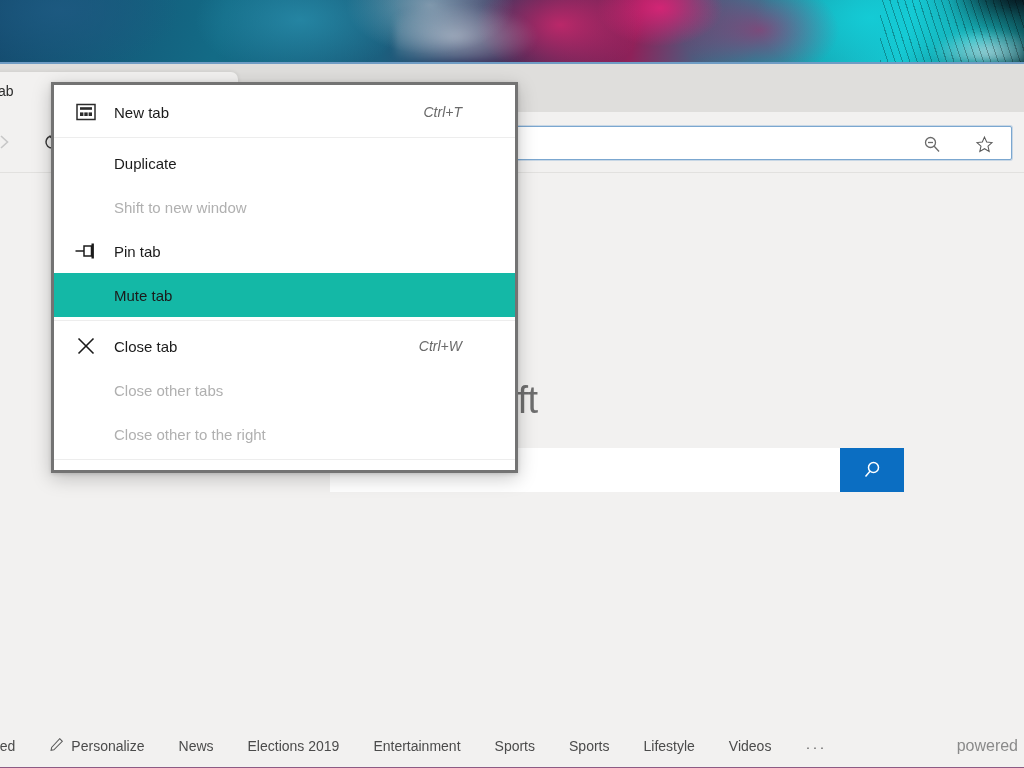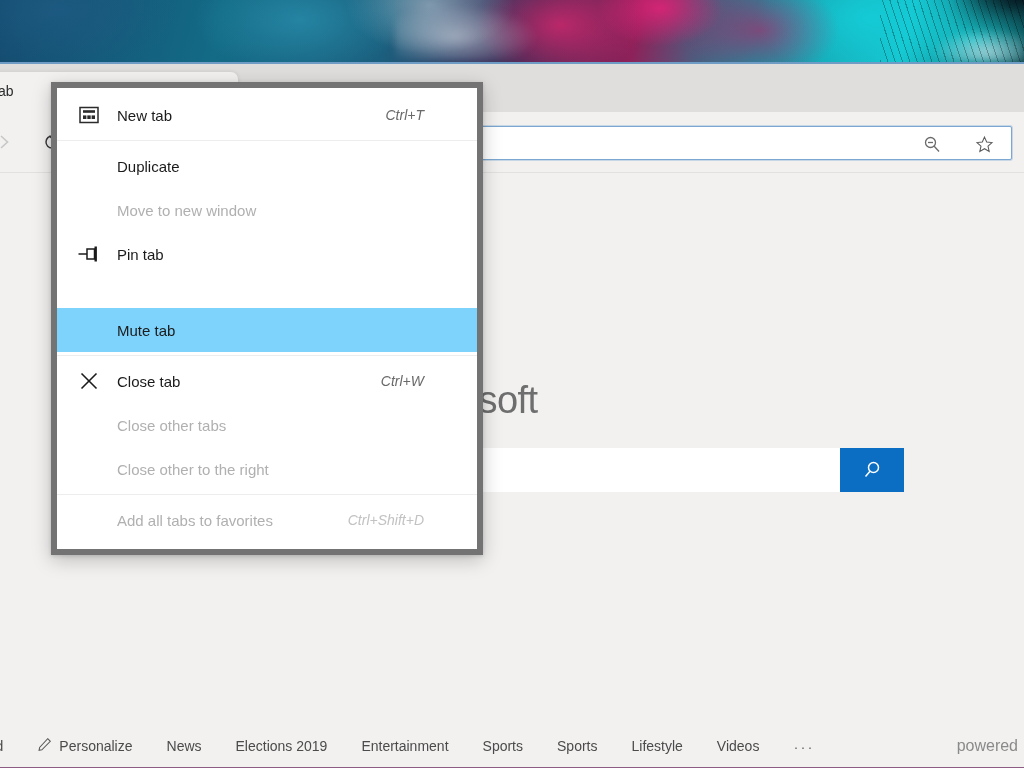--- a/index.html
+++ b/index.html
@@ -179,20 +179,21 @@
   }
 
   
   #bottom-nav {
     position: absolute;
     left: 0; bottom: 3px;
     width: 1024px; height: 42px;
     display: flex; align-items: center;
     font-size: 14px;
     color: #4b4b4b;
+    padding-left: 12px;
   }
   #bottom-nav .navlink {
     white-space: nowrap;
     margin-right: 34px;
     color: #4b4b4b;
     text-decoration: none;
     display: flex; align-items: center; gap: 7px;
   }
   #bottom-nav .navlink:first-child { margin-left: -20px; }
   #bottom-nav .dots { letter-spacing: 2px; color: #6a6a6a; font-size: 15px; }
@@ -204,35 +205,35 @@
     position: absolute;
     left: 0; bottom: 0;
     width: 1024px; height: 3px;
     background: #8d5b84;
   }
 
   
   #context-menu {
     position: absolute;
     left: 51px; top: 82px;
-    width: 432px;
+    width: 467px;
     background: #ffffff;
-    border: 6px solid #737373;
+    border: 3px solid #737373;
     box-shadow: 0 5px 18px rgba(0,0,0,.22), 0 1px 4px rgba(0,0,0,.14);
     z-index: 50;
     padding: 5px 0 7px 0;
   }
   .menu-item {
     position: relative;
     height: 44px;
     display: flex;
     align-items: center;
     cursor: default;
   }
-  .menu-item.highlighted { background: #7dd3fc; margin-top: 32px; }
+  .menu-item.highlighted { background: #14b8a6; }
   .mi-icon {
     position: absolute;
     left: 19px; top: 50%;
     transform: translateY(-50%);
     width: 26px; height: 26px;
     display: flex; align-items: center; justify-content: center;
   }
   .mi-label {
     margin-left: 60px;
     font-size: 15px;
@@ -381,21 +382,21 @@
           </svg>
         </span>
         <span class="mi-label">New tab</span>
         <span class="mi-shortcut">Ctrl+T</span>
       </div>
       <div class="menu-sep"></div>
       <div class="menu-item enabled">
         <span class="mi-label">Duplicate</span>
       </div>
       <div class="menu-item disabled">
-        <span class="mi-label">Move to new window</span>
+        <span class="mi-label">Shift to new window</span>
       </div>
       <div class="menu-item enabled">
         <span class="mi-icon">
           <svg width="24" height="20" viewBox="0 0 24 20" aria-hidden="true">
             <rect x="10" y="5" width="7.5" height="10" fill="none" stroke="#1b1b1b" stroke-width="1.5"></rect>
             <rect x="17.5" y="2.5" width="2.4" height="15" fill="#1b1b1b"></rect>
             <line x1="1.5" y1="10" x2="10" y2="10" stroke="#1b1b1b" stroke-width="1.5"></line>
           </svg>
         </span>
         <span class="mi-label">Pin tab</span>
@@ -414,19 +415,15 @@
         <span class="mi-label">Close tab</span>
         <span class="mi-shortcut">Ctrl+W</span>
       </div>
       <div class="menu-item disabled">
         <span class="mi-label">Close other tabs</span>
       </div>
       <div class="menu-item disabled">
         <span class="mi-label">Close other to the right</span>
       </div>
       <div class="menu-sep"></div>
-      <div class="menu-item disabled">
-        <span class="mi-label">Add all tabs to favorites</span>
-        <span class="mi-shortcut">Ctrl+Shift+D</span>
-      </div>
     </div>
 
 </div>
 
 </body></html>

